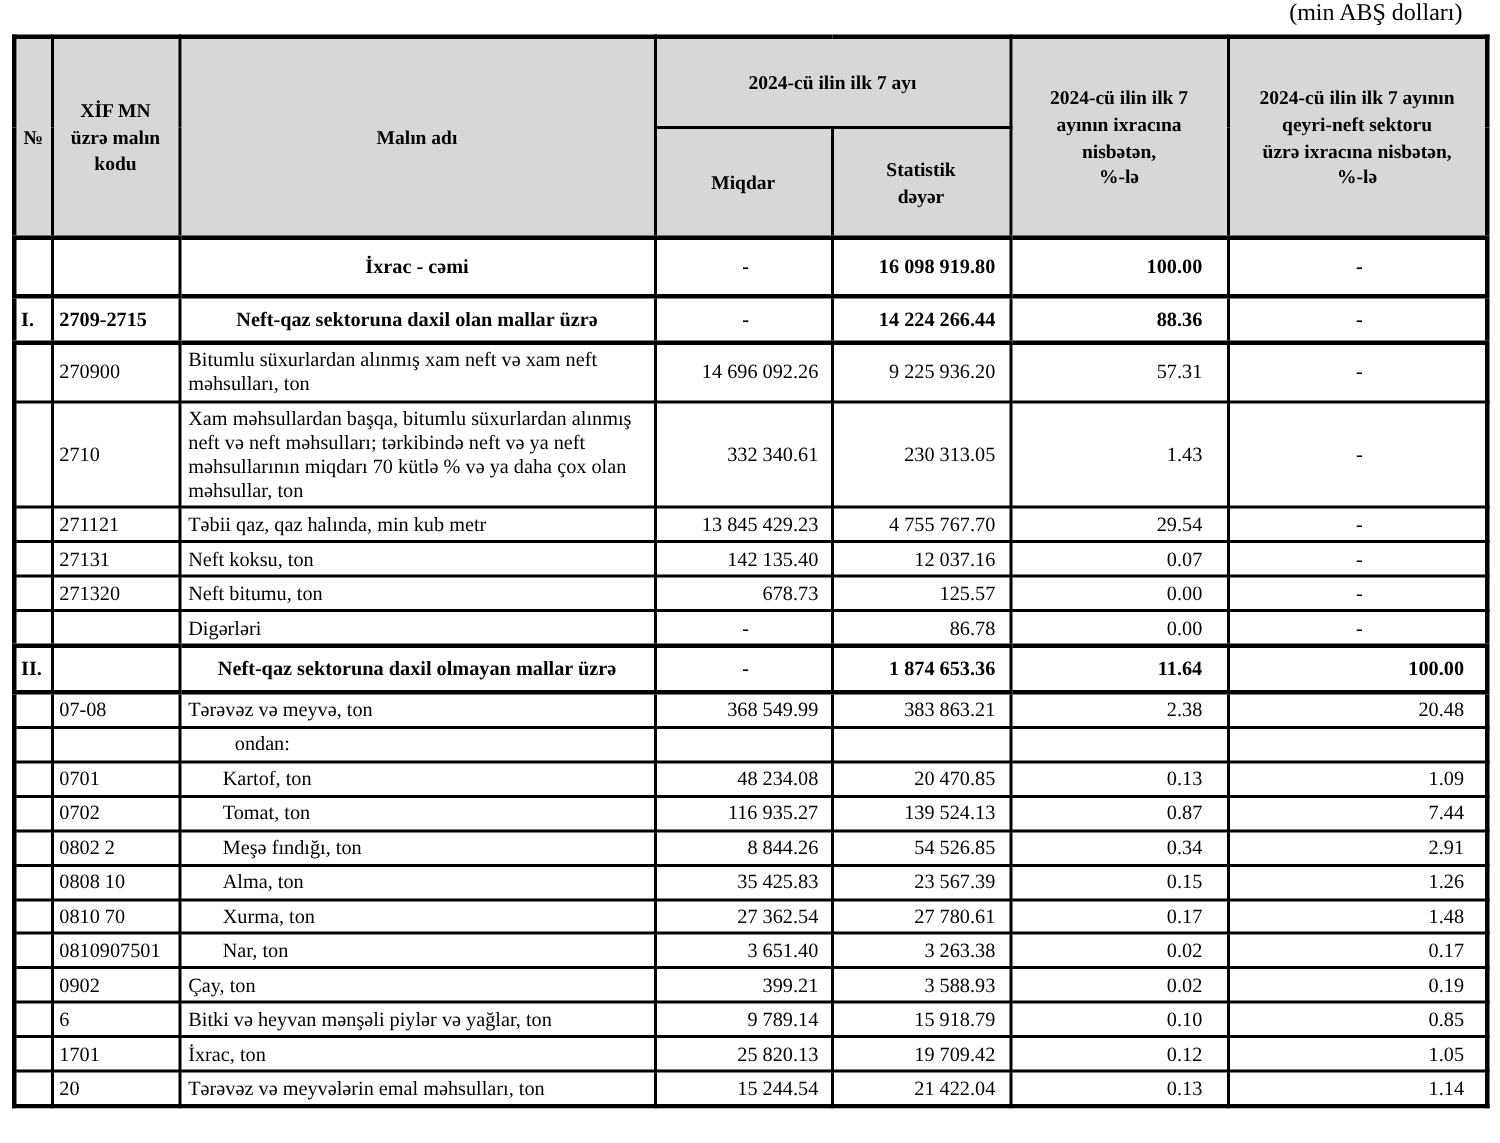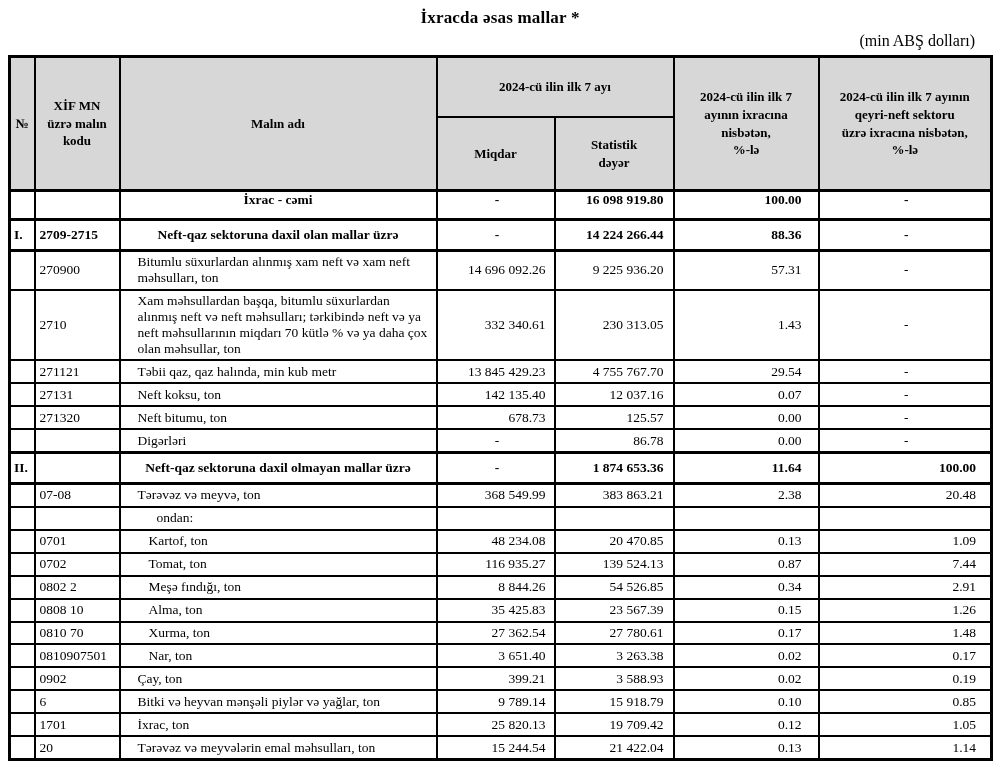--- a/index.html
+++ b/index.html
@@ -48,41 +48,40 @@
     white-space: pre-line;
     line-height: 1.35;
   }
   thead tr.tier1 th { height: 54px; }
   thead tr.tier2 th { height: 67px; }
   thead { border-bottom: 3px solid #000; }
 
   
   td.col-no   { text-align: left; padding-left: 3px; font-weight: bold; }
   td.col-code { text-align: left; padding-left: 4px; }
-  td.col-name { text-align: left; padding-left: 17px; }
+  td.col-name { text-align: left; padding-left: 5px; }
   td.col-quantity    { text-align: right; padding-right: 8px;  }
   td.col-stat_value  { text-align: right; padding-right: 9px;  }
   td.col-share_total { text-align: right; padding-right: 16px; }
   td.col-share_nonoil{ text-align: right; padding-right: 14px; }
   td.dash { text-align: center; padding-right: 0; }
 
   
   tr.row-total td, tr.row-section td { font-weight: bold; }
-  tr.row-total td   { padding-top: 0; padding-bottom: 10px; border-top: 3px solid #000; border-bottom: 3px solid #000; }
+  tr.row-total td   { padding-top: 10px; padding-bottom: 10px; border-top: 3px solid #000; border-bottom: 3px solid #000; }
   tr.row-section td { padding-top: 6px;  padding-bottom: 6px;  border-top: 3px solid #000; border-bottom: 3px solid #000; }
   tr.row-total td.col-name, tr.row-section td.col-name { text-align: center; padding-left: 3px; }
   tr.row-subitem td.col-name { padding-left: 28px; }
   tr.row-label td.col-name   { padding-left: 36px; }
   tr.row-item td, tr.row-subitem td, tr.row-label td { padding-top: 2.5px; padding-bottom: 2.5px; }
 </style>
 </head>
 <body>
 
 <div class="page">
-  <div class="page-title">İxracda əsas mallar *</div>
   <div class="unit-note">(min ABŞ dolları)</div>
 
   <table class="main">
     <colgroup>
       <col style="width:25px">
         <col style="width:85px">
         <col style="width:317px">
       <col style="width:118px">
         <col style="width:119px">
         <col style="width:145px">

